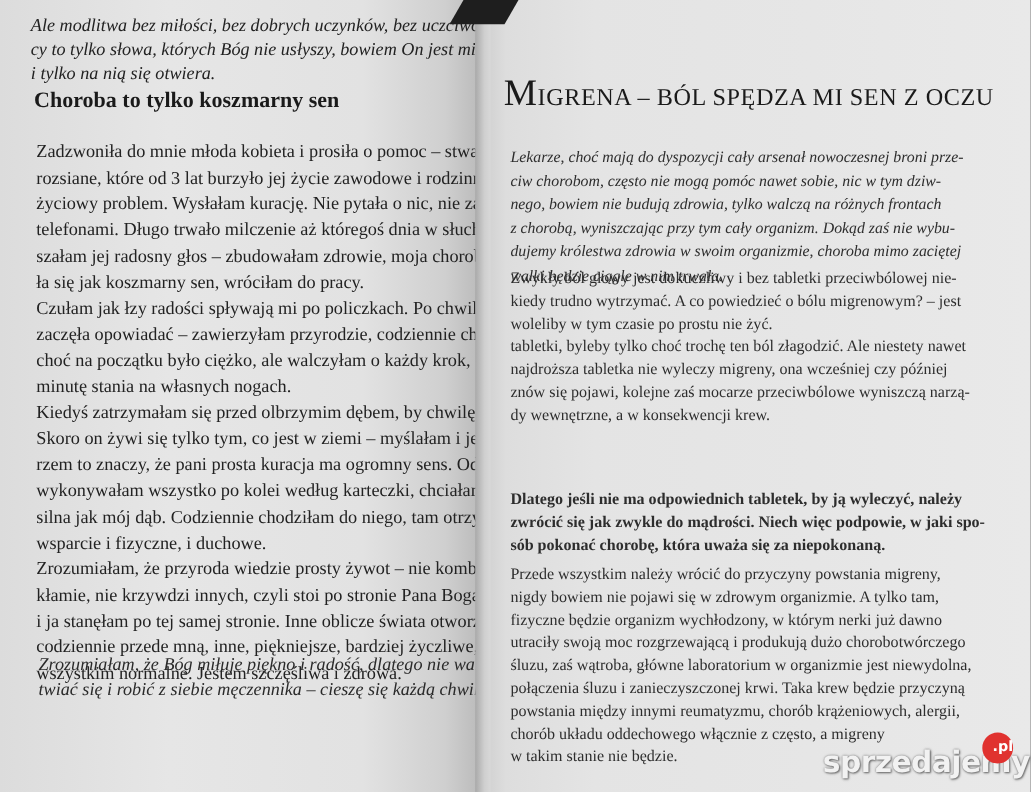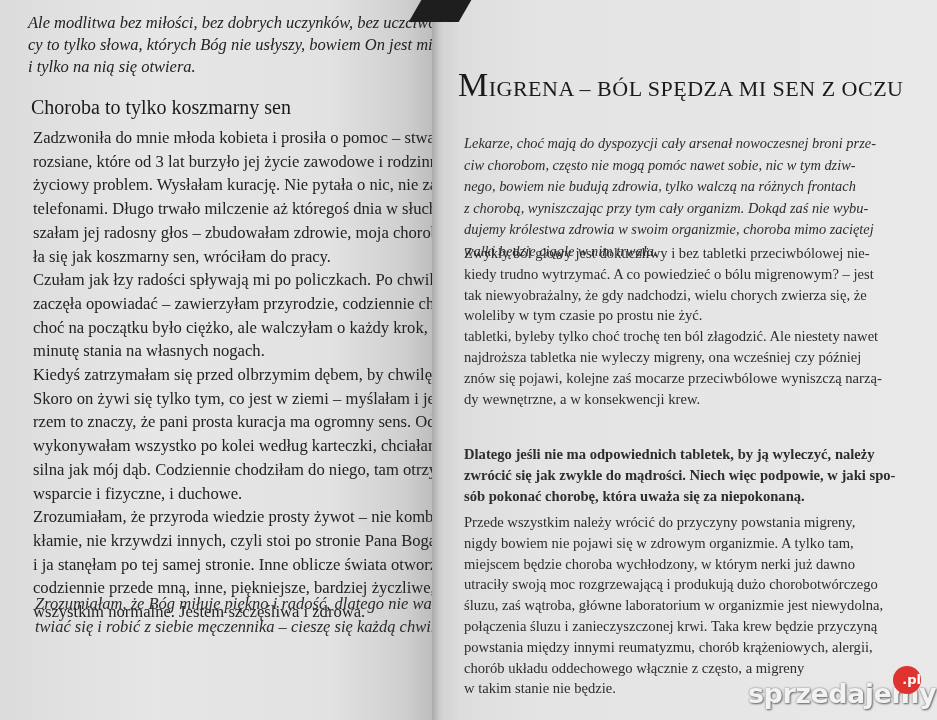--- a/index.html
+++ b/index.html
@@ -6,21 +6,21 @@
   body{width:937px;height:720px;overflow:hidden;background:#3a3a3a;position:relative;}
   .book{position:absolute;left:0;top:0;width:937px;height:720px;}
   .page{position:absolute;top:0;height:720px;overflow:hidden;}
   .page-left{left:0;width:440px;background:linear-gradient(90deg,#dcdcdc 0%,#e6e6e6 35%,#e2e2e2 75%,#cfcfcf 92%,#b8b8b8 100%);}
   .page-right{left:440px;width:497px;background:linear-gradient(90deg,#cfcfcf 0%,#dddddd 4%,#e4e4e4 20%,#e6e6e6 60%,#e9e9e9 100%);}
   .corner{position:absolute;left:415px;top:0;width:50px;height:22px;background:#1e1e1e;transform:skewX(-30deg);}
   .gutter{position:absolute;left:432px;top:0;width:14px;height:720px;background:linear-gradient(90deg,#a9a9a9,#cfcfcf 60%,#d8d8d8);}
   .serif{font-family:"Liberation Serif","DejaVu Serif",serif;color:#1a1a1a;}
   .ital{font-style:italic;}
   .l-intro{position:absolute;left:28px;top:12px;width:410px;font-size:16.5px;line-height:22px;color:#222;}
-  .l-heading{position:absolute;left:31px;top:96px;font-size:20px;font-weight:normal;color:#1a1a1a;}
+  .l-heading{position:absolute;left:31px;top:80px;font-size:20px;font-weight:bold;color:#1a1a1a;}
   .l-body{position:absolute;left:33px;top:126px;width:410px;font-size:16.6px;line-height:23.7px;color:#222;}
   .l-body .line,.l-intro .line,.r-box .line,.r-para .line{display:block;white-space:nowrap;}
   .l-outro{position:absolute;left:35px;top:593px;width:410px;font-size:16.5px;line-height:22.5px;color:#2a2a2a;}
   .r-title{position:absolute;left:458px;top:66px;font-size:22px;color:#1a1a1a;letter-spacing:0.5px;white-space:nowrap;text-align:right;}
   .r-title .cap{font-size:34px;}
   .r-box{position:absolute;left:464px;top:133px;width:460px;font-size:14.4px;line-height:21.5px;color:#2d2d2d;}
   .r-para{position:absolute;left:464px;width:460px;font-size:14.6px;line-height:20.8px;color:#2d2d2d;text-align:justify;}
   .p1{top:243px;} .p2{top:444px;font-weight:bold;} .p3{top:512px;}
   .wm{position:absolute;left:748px;top:678px;font-family:"DejaVu Sans",sans-serif;font-weight:bold;font-size:27px;color:#f2f2f2;text-shadow:0 0 2px #777,1px 1px 2px #666;letter-spacing:-0.5px;}
   .wm-dot{position:absolute;left:893px;top:666px;width:28px;height:28px;border-radius:50%;background:#e0322f;color:#fff;font-family:"DejaVu Sans",sans-serif;font-weight:bold;font-size:13px;line-height:28px;text-align:right;}
@@ -76,36 +76,35 @@
     <span class="line">Lekarze, choć mają do dyspozycji cały arsenał nowoczesnej broni prze-</span>
     <span class="line">ciw chorobom, często nie mogą pomóc nawet sobie, nic w tym dziw-</span>
     <span class="line">nego, bowiem nie budują zdrowia, tylko walczą na różnych frontach</span>
     <span class="line">z chorobą, wyniszczając przy tym cały organizm. Dokąd zaś nie wybu-</span>
     <span class="line">dujemy królestwa zdrowia w swoim organizmie, choroba mimo zaciętej</span>
     <span class="line">walki będzie ciągle w nim trwała.</span>
   </div>
   <div class="r-para p1 serif">
     <span class="line">Zwykły ból głowy jest dokuczliwy i bez tabletki przeciwbólowej nie-</span>
     <span class="line">kiedy trudno wytrzymać. A co powiedzieć o bólu migrenowym? – jest</span>
-    <span class="line">tak niewyobrażalny, że gdy nadchodzi, wielu chorych zwierza się, że</span>
     <span class="line">woleliby w tym czasie po prostu nie żyć.</span>
     <span class="line">tabletki, byleby tylko choć trochę ten ból złagodzić. Ale niestety nawet</span>
     <span class="line">najdroższa tabletka nie wyleczy migreny, ona wcześniej czy później</span>
     <span class="line">znów się pojawi, kolejne zaś mocarze przeciwbólowe wyniszczą narzą-</span>
     <span class="line">dy wewnętrzne, a w konsekwencji krew.</span>
   </div>
   <div class="r-para p2 serif">
     <span class="line">Dlatego jeśli nie ma odpowiednich tabletek, by ją wyleczyć, należy</span>
     <span class="line">zwrócić się jak zwykle do mądrości. Niech więc podpowie, w jaki spo-</span>
     <span class="line">sób pokonać chorobę, która uważa się za niepokonaną.</span>
   </div>
   <div class="r-para p3 serif">
     <span class="line">Przede wszystkim należy wrócić do przyczyny powstania migreny,</span>
     <span class="line">nigdy bowiem nie pojawi się w zdrowym organizmie. A tylko tam,</span>
-    <span class="line">miejscem będzie choroba wychłodzony, w którym nerki już dawno</span>
+    <span class="line">fizyczne będzie organizm wychłodzony, w którym nerki już dawno</span>
     <span class="line">utraciły swoją moc rozgrzewającą i produkują dużo chorobotwórczego</span>
     <span class="line">śluzu, zaś wątroba, główne laboratorium w organizmie jest niewydolna,</span>
     <span class="line">połączenia śluzu i zanieczyszczonej krwi. Taka krew będzie przyczyną</span>
     <span class="line">powstania między innymi reumatyzmu, chorób krążeniowych, alergii,</span>
     <span class="line">chorób układu oddechowego włącznie z często, a migreny</span>
     <span class="line">w takim stanie nie będzie.</span>
   </div>
 
   <div class="wm">sprzedajemy</div>
   <div class="wm-dot">.pl</div>

